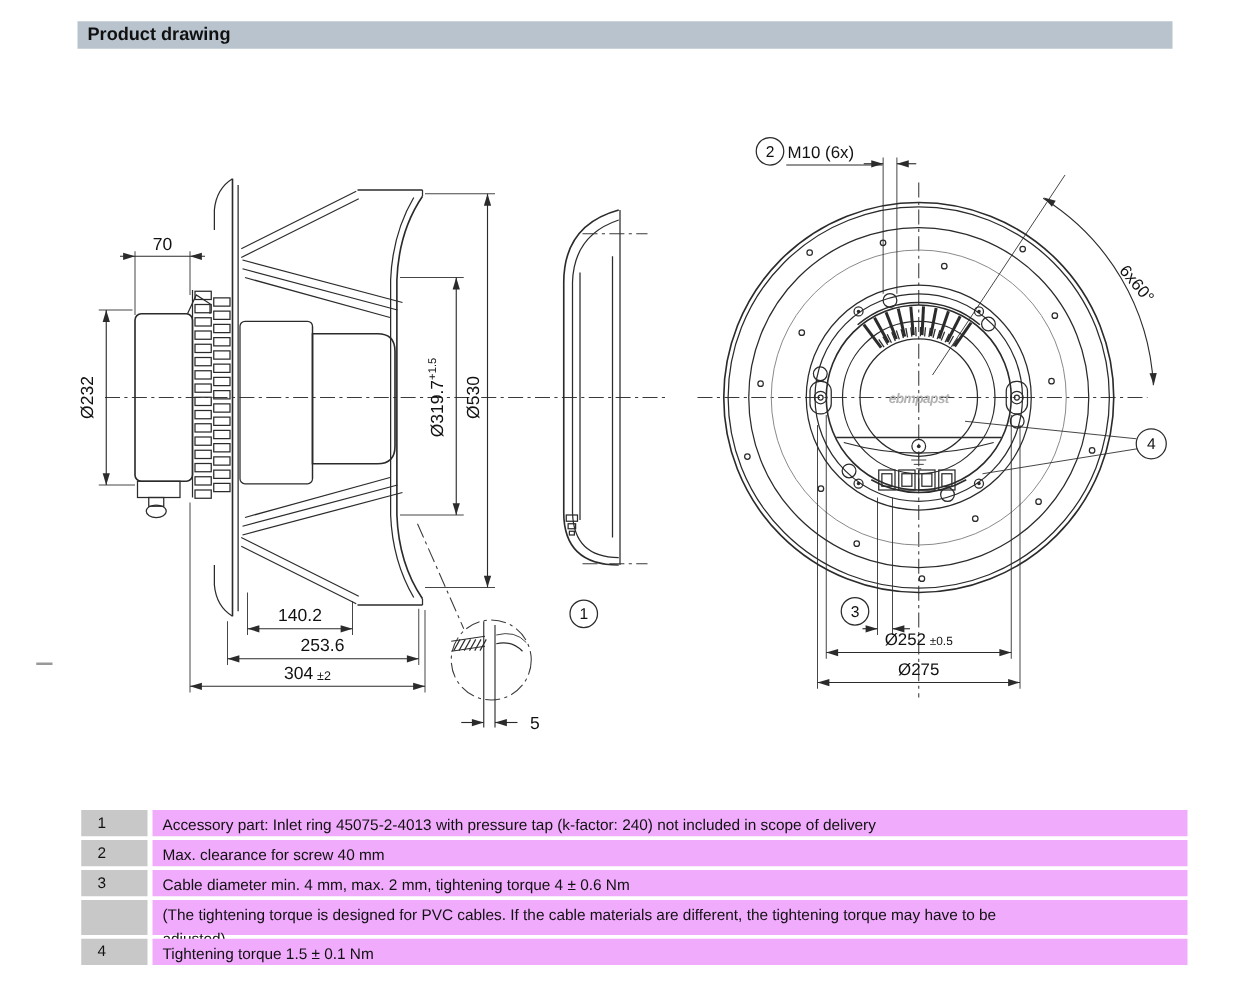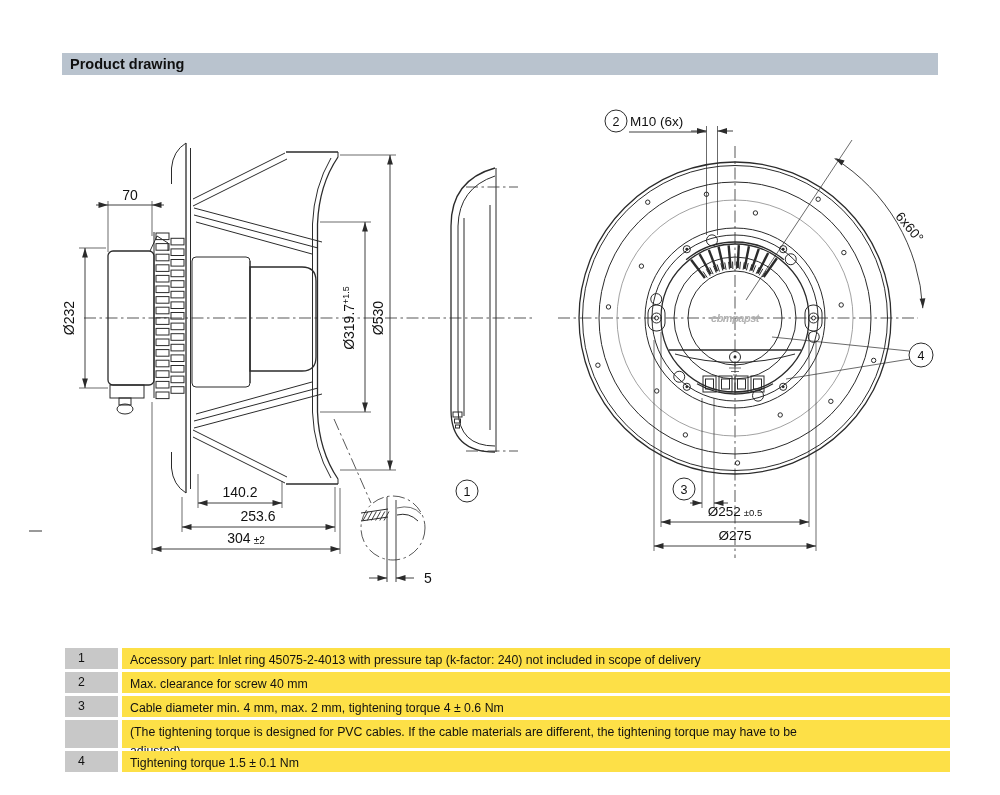--- a/index.html
+++ b/index.html
@@ -1,36 +1,36 @@
 <!DOCTYPE html>
 <html><head>
 <meta charset="utf-8">
 <style>
   html,body{margin:0;padding:0;background:#fff;}
   body{width:1000px;height:795px;position:relative;font-family:"Liberation Sans",sans-serif;overflow:hidden;}
   .hdr{position:absolute;left:62px;top:17px;width:876px;height:22px;background:#b9c3ce;
        display:flex;align-items:center;padding-left:8px;box-sizing:border-box;
-       font-size:14.5px;font-weight:bold;color:#101010;margin-top:36px;}
+       font-size:14.5px;font-weight:bold;color:#101010;}
   #dwg{position:absolute;left:0;top:0;}
   .ln{fill:none;stroke:#2b2b2b;stroke-width:1;}
   .ln2{fill:none;stroke:#2b2b2b;stroke-width:1.3;}
   .dim{fill:none;stroke:#2b2b2b;stroke-width:0.9;}
   .thin{fill:none;stroke:#2b2b2b;stroke-width:0.7;}
   .lt{fill:none;stroke:#8a8a8a;stroke-width:0.8;}
   .cl{fill:none;stroke:#3a3a3a;stroke-width:0.85;stroke-dasharray:12 3.5 2.5 3.5;}
   .dt{font-family:"Liberation Sans",sans-serif;font-size:14px;fill:#111;}
   .dts{font-family:"Liberation Sans",sans-serif;font-size:13.5px;fill:#111;}
   .ct{font-family:"Liberation Sans",sans-serif;font-size:12.5px;fill:#111;text-anchor:middle;}
   .logo{font-family:"Liberation Sans",sans-serif;font-size:11px;font-style:italic;font-weight:bold;
         fill:#b2b2b2;text-anchor:middle;letter-spacing:-0.5px;}
   .notes{position:absolute;left:65px;top:648px;width:885px;}
   .nrow{display:flex;margin-bottom:3px;}
   .nnum{width:53px;background:#c8c8c8;flex:none;margin-right:4px;
         font-size:12.3px;color:#111;padding:3px 0 0 13px;box-sizing:border-box;}
-  .ntxt{flex:1;background:#fde047;font-size:12.3px;color:#111;
+  .ntxt{flex:1;background:#f0abfc;font-size:12.3px;color:#111;
         padding:3px 110px 0 8px;box-sizing:border-box;line-height:19px;}
   .h21{height:21px;} .h44{height:28px;}
   .pagedash{position:absolute;left:29px;top:530px;width:13px;height:2px;background:#999;}
 </style>
 </head>
 <body>
 
 <div class="hdr">
   <span>Product drawing</span>
 </div>

